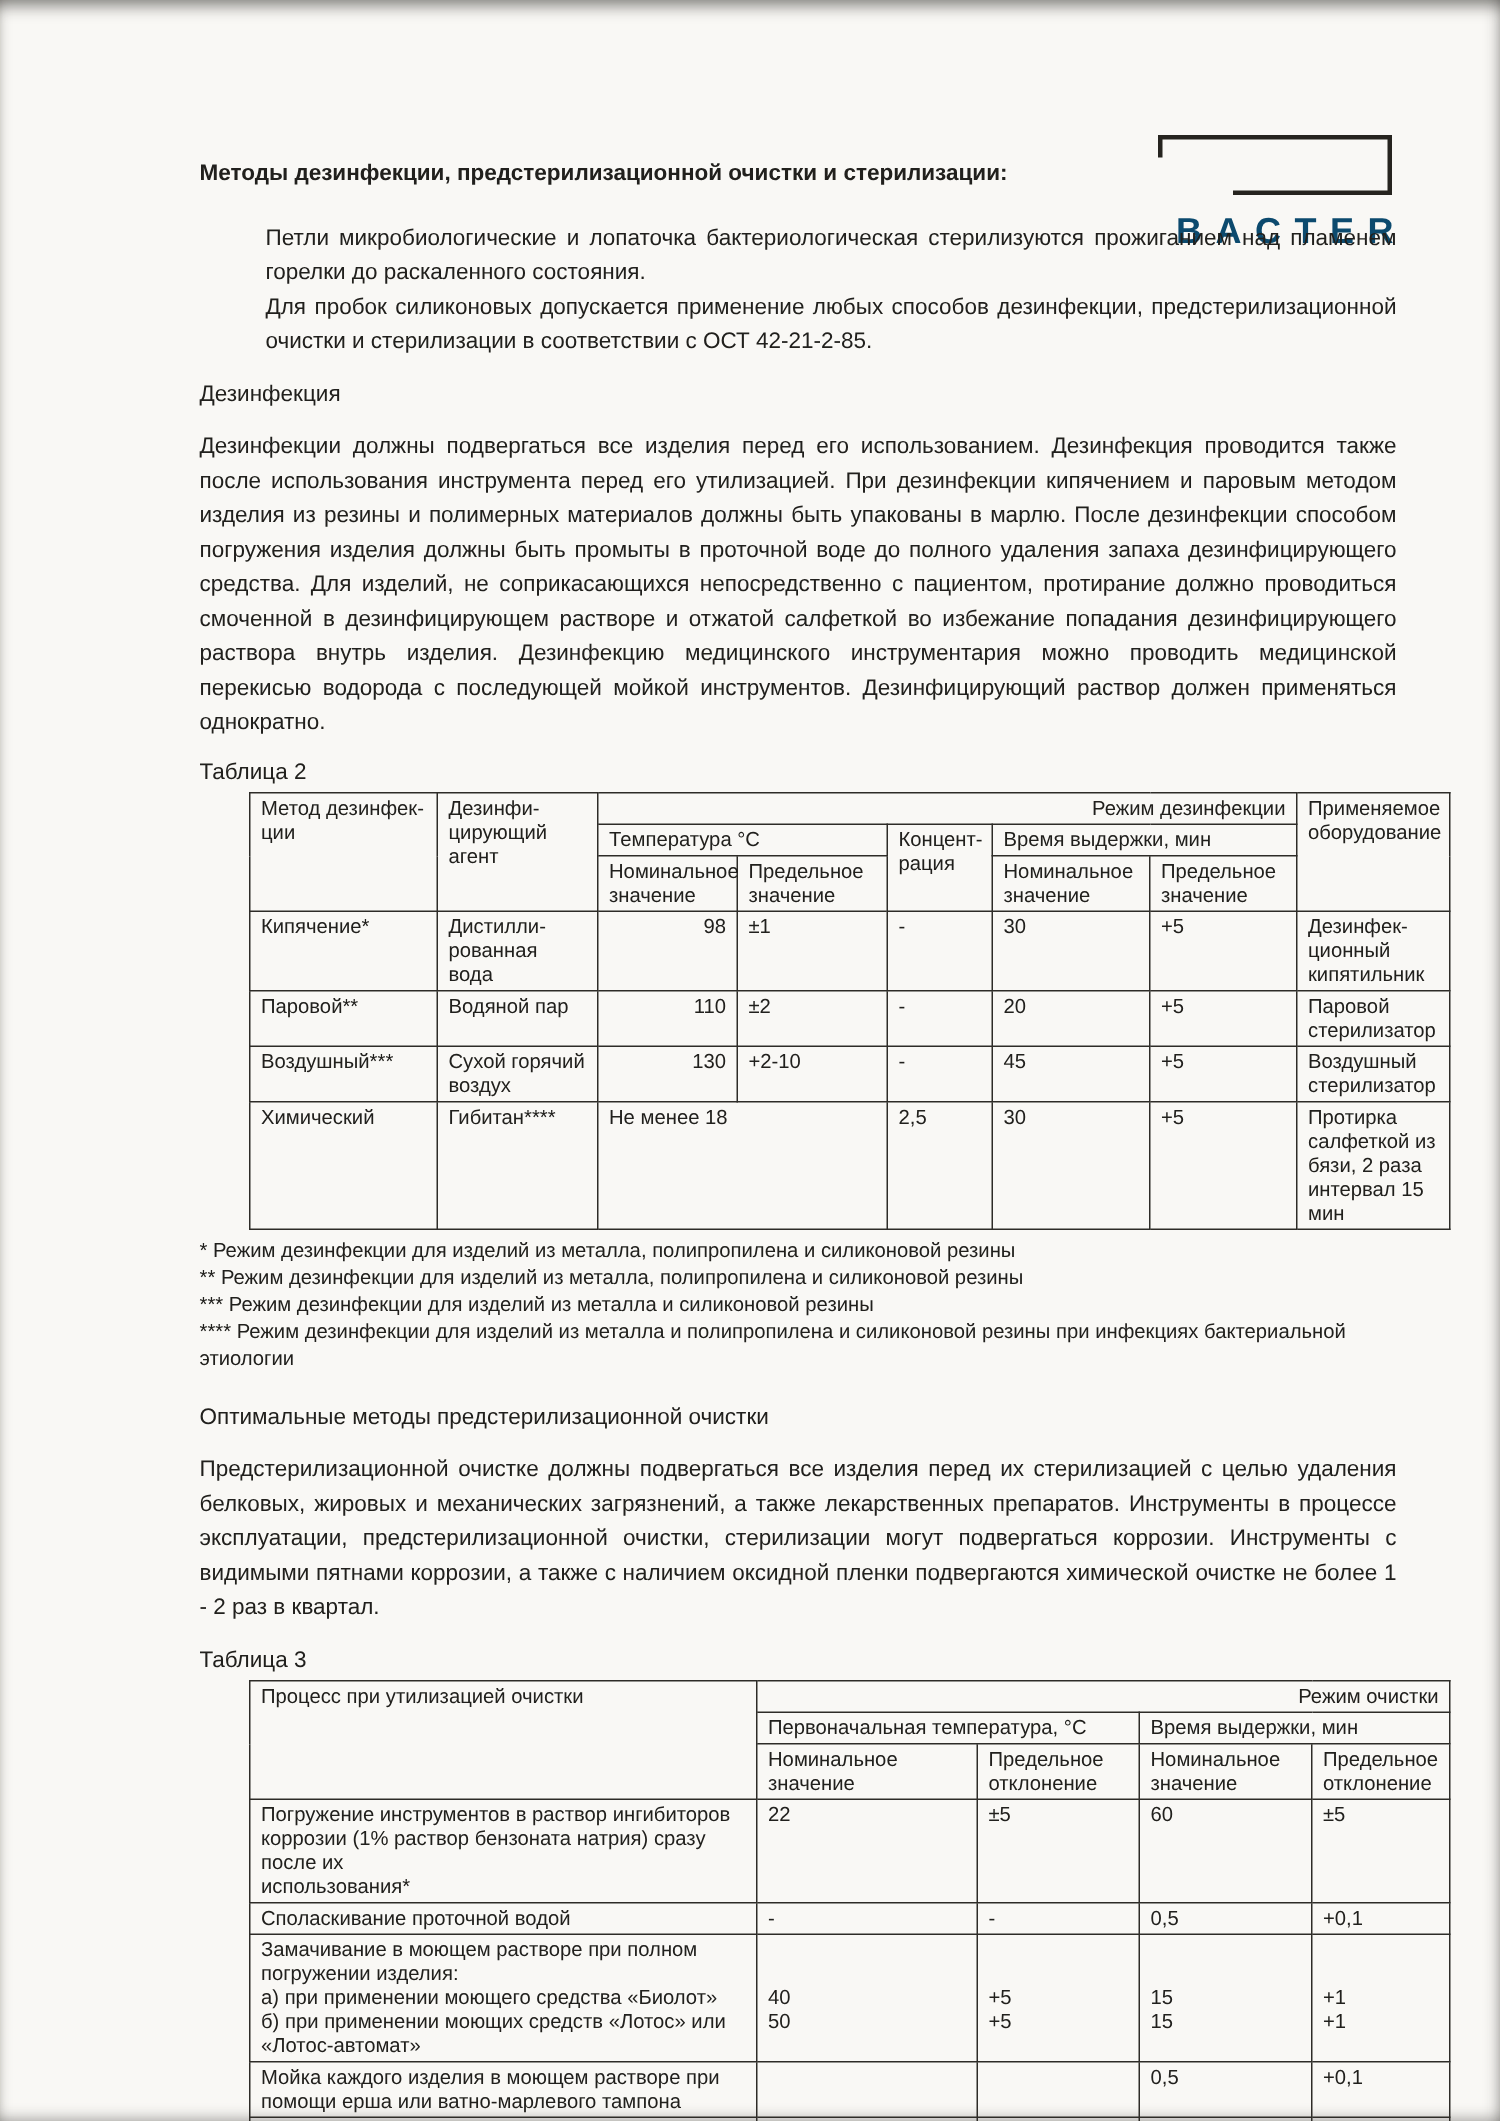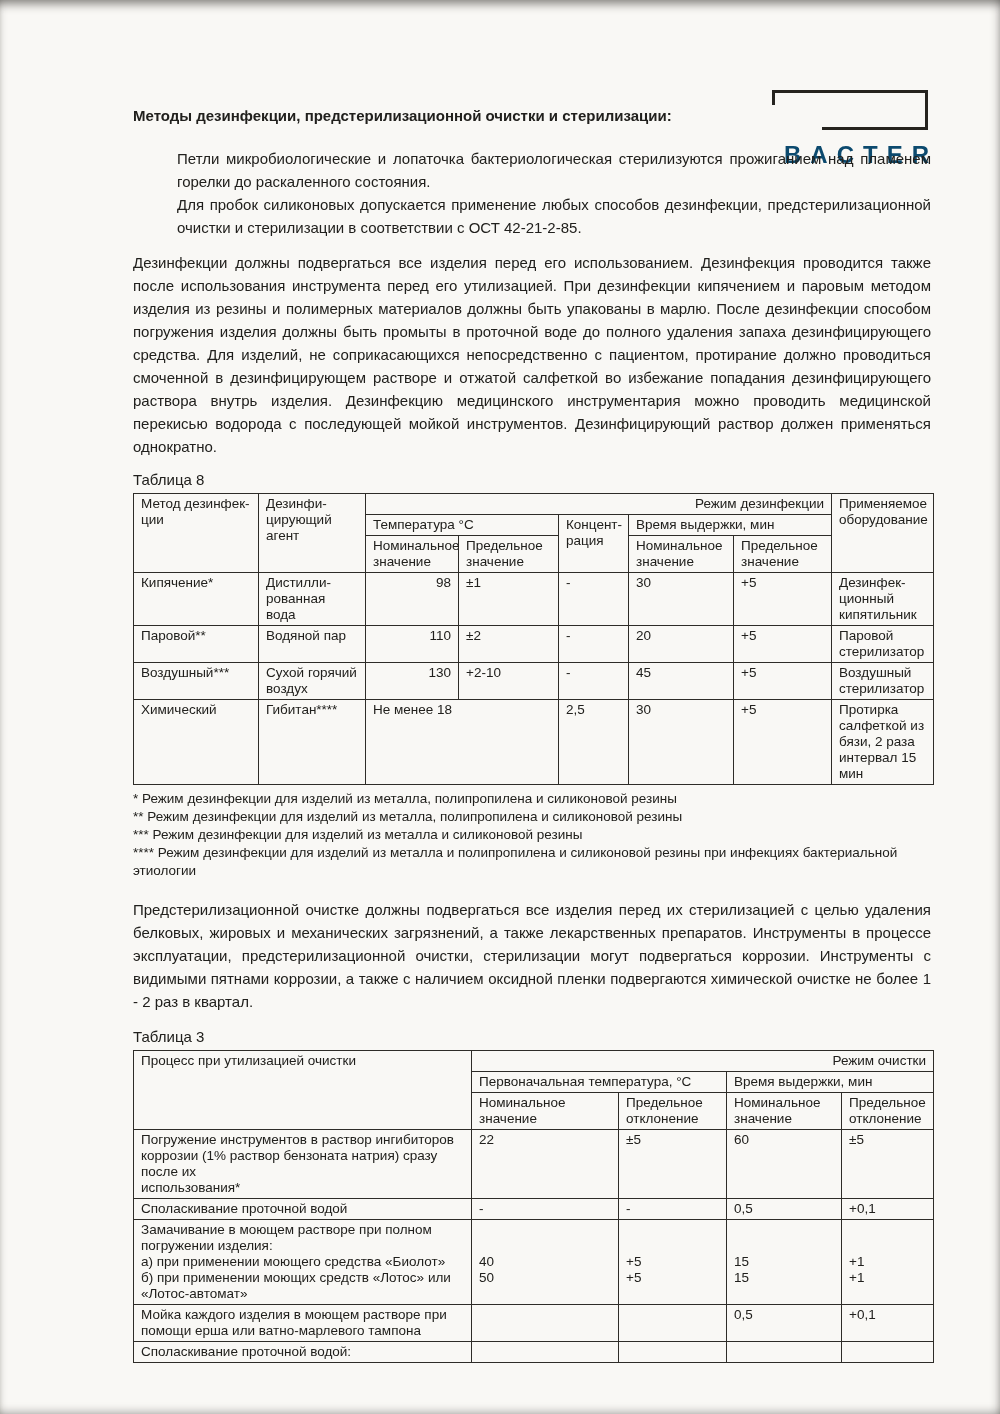--- a/index.html
+++ b/index.html
@@ -20,21 +20,21 @@
 
   .doc-title { font-weight:bold; margin-bottom:20px; }
   .intro { margin-bottom:12px; }
   .intro p { text-align:justify;margin-left:44px; }
   .section-heading { margin-bottom:12px; }
   .body-para { text-align:justify; margin-bottom:10px; }
   .body-para2 { margin-bottom:12px; text-align:justify; }
   .tbl-label { margin-bottom:2px; }
 
   table.tbl { border-collapse:collapse; table-layout:fixed; width:800px;
-              font-size:13.5px; line-height:16px; border:1.5px solid #2e2c28; }
+              font-size:13.5px; line-height:16px; border:1.5px solid #2e2c28;margin-left:33px; }
   table.tbl td { border:1px solid #2e2c28; padding:2px 7px; vertical-align:top;
                  white-space:pre-line; }
   table.tbl td.center { text-align:right; }
 
   .tbl2 { margin-bottom:5px; }
   .footnotes { margin-bottom:18px; }
   .footnotes p { font-size:13.5px; line-height:18px; }
 
   
   .logo { position:absolute; top:90px; left:772px; width:156px; height:40px; }
@@ -60,24 +60,25 @@
 
   <div class="content">
 
     <p class="doc-title">Методы дезинфекции, предстерилизационной очистки и стерилизации:</p>
 
     <div class="intro">
       <p>Петли микробиологические и лопаточка бактериологическая стерилизуются прожиганием над пламенем горелки до раскаленного состояния.</p>
       <p>Для пробок силиконовых допускается применение любых способов дезинфекции, предстерилизационной очистки и стерилизации в соответствии с ОСТ 42-21-2-85.</p>
     </div>
 
+    <p class="section-heading">Дезинфекция</p>
 
     <p class="body-para">Дезинфекции должны подвергаться все изделия перед его использованием. Дезинфекция проводится также после использования инструмента перед его утилизацией. При дезинфекции кипячением и паровым методом изделия из резины и полимерных материалов должны быть упакованы в марлю. После дезинфекции способом погружения изделия должны быть промыты в проточной воде до полного удаления запаха дезинфицирующего средства.  Для изделий, не соприкасающихся непосредственно с пациентом, протирание должно проводиться смоченной в дезинфицирующем растворе и отжатой салфеткой во избежание попадания дезинфицирующего раствора внутрь изделия.   Дезинфекцию медицинского инструментария можно проводить медицинской перекисью водорода с последующей мойкой инструментов. Дезинфицирующий раствор должен применяться однократно.</p>
 
-    <p class="tbl-label">Таблица 8</p>
+    <p class="tbl-label">Таблица 2</p>
 
     <table class="tbl tbl2">
       <colgroup>
         <col style="width:125px">
           <col style="width:107px">
           <col style="width:93px">
           <col style="width:100px">
         <col style="width:70px">
           <col style="width:105px">
           <col style="width:98px">
@@ -163,20 +164,21 @@
       </tbody>
     </table>
 
     <div class="footnotes">
       <p>* Режим дезинфекции для изделий из металла, полипропилена и силиконовой резины</p>
       <p>** Режим дезинфекции для изделий из металла, полипропилена и силиконовой резины</p>
       <p>*** Режим дезинфекции для изделий из металла и силиконовой резины</p>
       <p>**** Режим дезинфекции для изделий из металла и полипропилена и силиконовой резины  при инфекциях бактериальной этиологии</p>
     </div>
 
+    <p class="section-heading">Оптимальные методы предстерилизационной очистки</p>
 
     <p class="body-para2">Предстерилизационной очистке должны подвергаться все изделия перед их стерилизацией с целью удаления белковых, жировых и механических загрязнений, а также лекарственных препаратов. Инструменты в процессе эксплуатации, предстерилизационной очистки, стерилизации могут подвергаться коррозии. Инструменты с видимыми пятнами коррозии, а также с наличием оксидной пленки подвергаются химической очистке не более 1 - 2 раз в квартал.</p>
 
     <p class="tbl-label">Таблица 3</p>
 
     <table class="tbl tbl3">
       <colgroup>
         <col style="width:338px">
           <col style="width:147px">
           <col style="width:108px">

